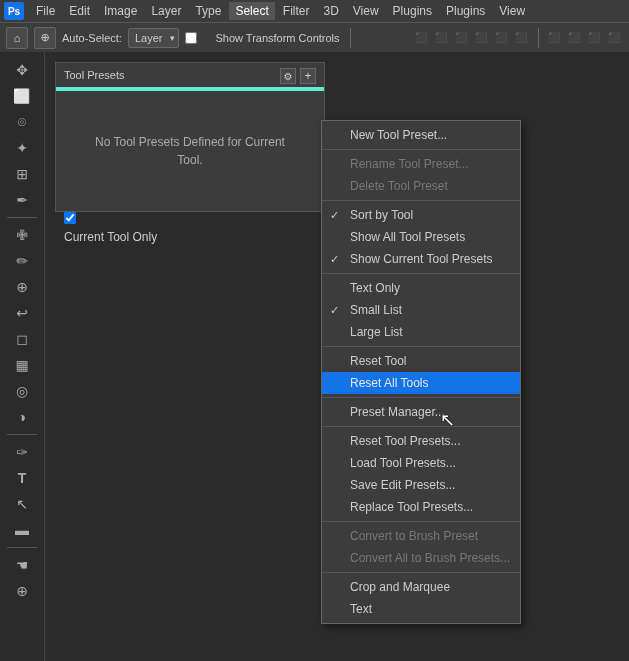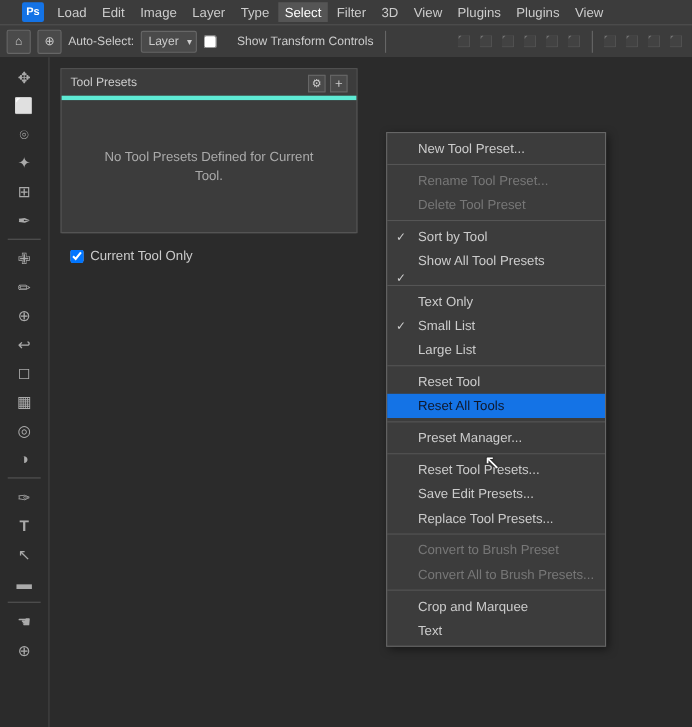--- a/index.html
+++ b/index.html
@@ -14,21 +14,21 @@
       position: relative;
     }
 
     
     .menu-bar {
       width: 100%;
       height: 22px;
       background: #3c3c3c;
       display: flex;
       align-items: center;
-      padding: 0 20px;
+      padding: 0 4px;
       gap: 2px;
       position: relative;
       z-index: 10;
     }
     .menu-bar-item {
       padding: 2px 6px;
       color: #ccc;
       font-size: 12px;
       cursor: pointer;
       white-space: nowrap;
@@ -194,58 +194,59 @@
       justify-content: center;
       color: #aaa;
       font-size: 12px;
       text-align: center;
       line-height: 1.5;
     }
     .panel-footer {
       height: 28px;
       border-top: 1px solid #555;
       display: flex;
-      align-items: flex-end;
+      align-items: flex-start;
       padding: 0 8px;
       gap: 6px;
+      flex-direction: column;
     }
     .panel-footer input[type="checkbox"] {
       width: 12px;
       height: 12px;
     }
     .panel-footer label {
       font-size: 12px;
       color: #ccc;
     }
 
     
     .context-menu {
       position: absolute;
       top: 68px;
-      left: 306px;
+      left: 276px;
       width: 200px;
       background: #3c3c3c;
       border: 1px solid #666;
       box-shadow: 3px 3px 8px rgba(0,0,0,0.5);
       z-index: 100;
       padding: 3px 0;
     }
     .menu-item {
       padding: 4px 20px 4px 28px;
       font-size: 12px;
       color: #ccc;
       cursor: pointer;
       display: flex;
       align-items: center;
       position: relative;
       white-space: nowrap;
     }
     .menu-item.highlighted {
       background: #1473e6;
-      color: #0f172a;
+      color: #e5e5e5;
     }
     .menu-item.disabled {
       color: #777;
       cursor: default;
     }
     .menu-item .checkmark {
       position: absolute;
       left: 8px;
       font-size: 11px;
     }
@@ -279,21 +280,21 @@
       font-size: 18px;
       color: #fff;
       text-shadow: 0 0 2px #000;
     }
   </style>
 </head>
 <body>
 
 <div class="menu-bar">
   <div class="ps-logo">Ps</div>
-  <div class="menu-bar-item">Load</div>
+  <div class="menu-bar-item">File</div>
   <div class="menu-bar-item">Edit</div>
   <div class="menu-bar-item">Image</div>
   <div class="menu-bar-item">Layer</div>
   <div class="menu-bar-item">Type</div>
   <div class="menu-bar-item active">Select</div>
   <div class="menu-bar-item">Filter</div>
   <div class="menu-bar-item">3D</div>
   <div class="menu-bar-item">View</div>
   <div class="menu-bar-item">Plugins</div>
   <div class="menu-bar-item">Plugins</div>
@@ -389,20 +390,21 @@
         <span class="checkmark">✓</span>
         <span>Sort by Tool</span>
       </div>
 
       <div class="menu-item">
         <span>Show All Tool Presets</span>
       </div>
 
       <div class="menu-item">
         <span class="checkmark">✓</span>
+        <span>Show Current Tool Presets</span>
       </div>
       <div class="menu-separator"></div>
 
       <div class="menu-item">
         <span>Text Only</span>
       </div>
 
       <div class="menu-item">
         <span class="checkmark">✓</span>
         <span>Small List</span>
@@ -424,20 +426,23 @@
 
       <div class="menu-item">
         <span>Preset Manager...</span>
       </div>
       <div class="menu-separator"></div>
 
       <div class="menu-item">
         <span>Reset Tool Presets...</span>
       </div>
 
+      <div class="menu-item">
+        <span>Load Tool Presets...</span>
+      </div>
 
       <div class="menu-item">
         <span>Save Edit Presets...</span>
       </div>
 
       <div class="menu-item">
         <span>Replace Tool Presets...</span>
       </div>
       <div class="menu-separator"></div>
 

